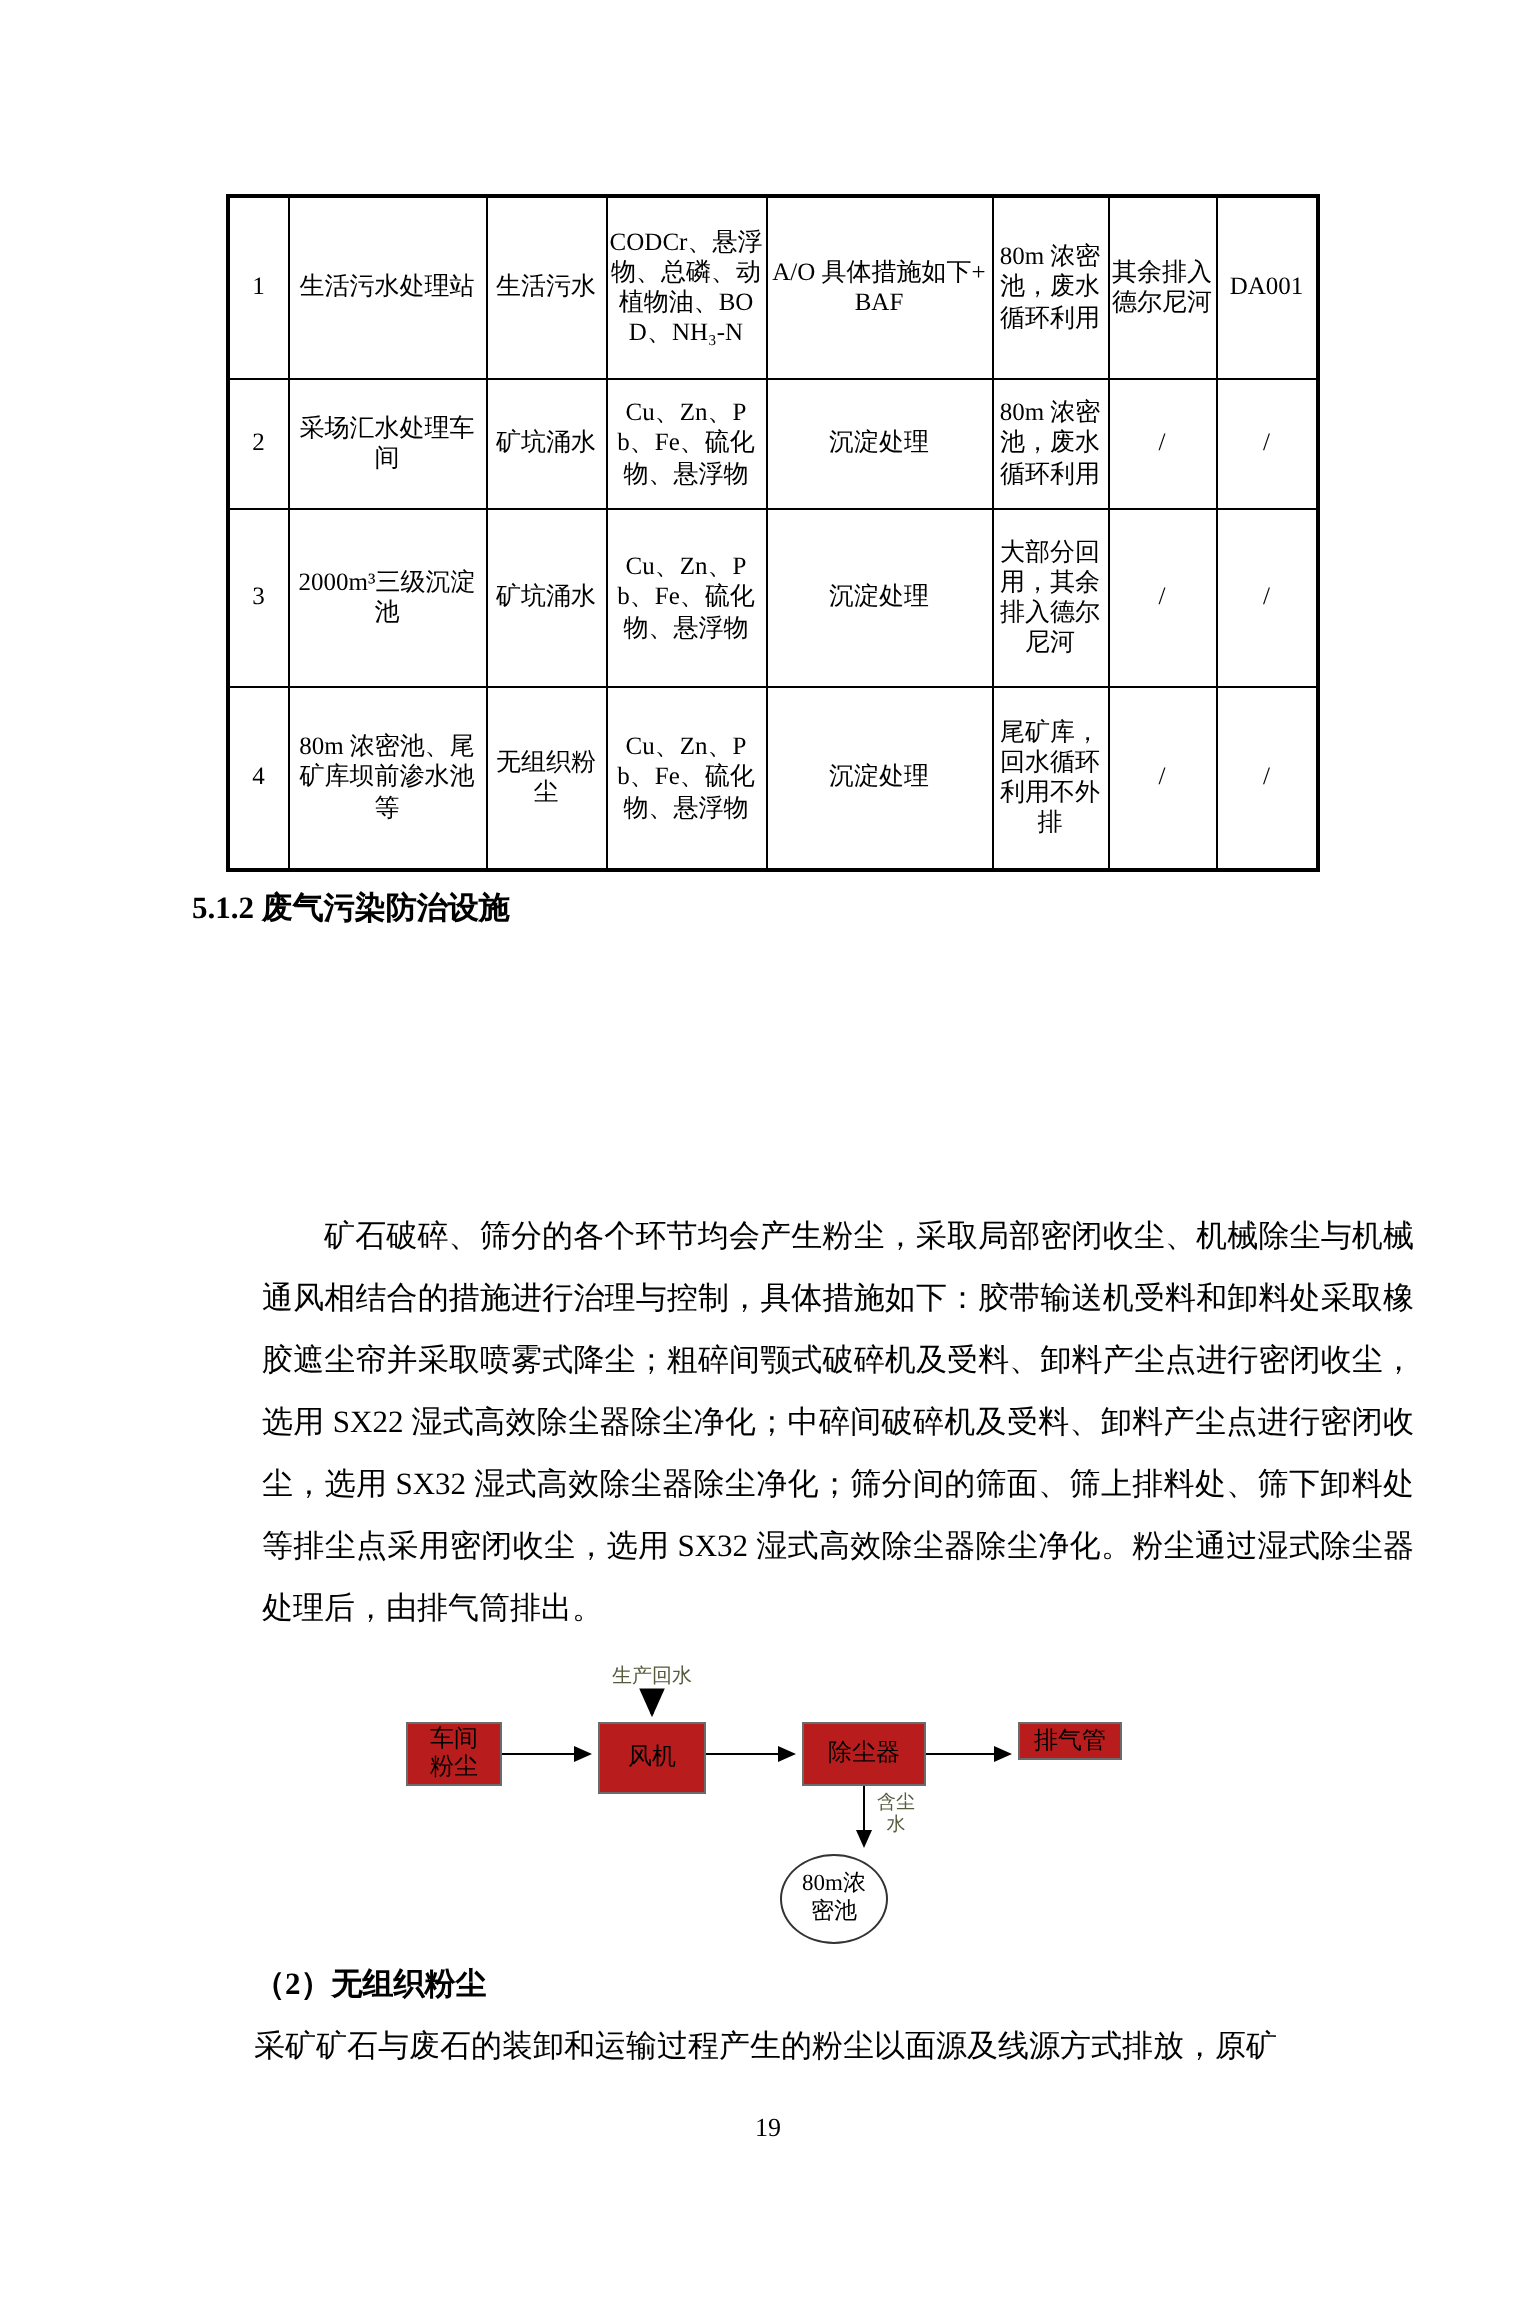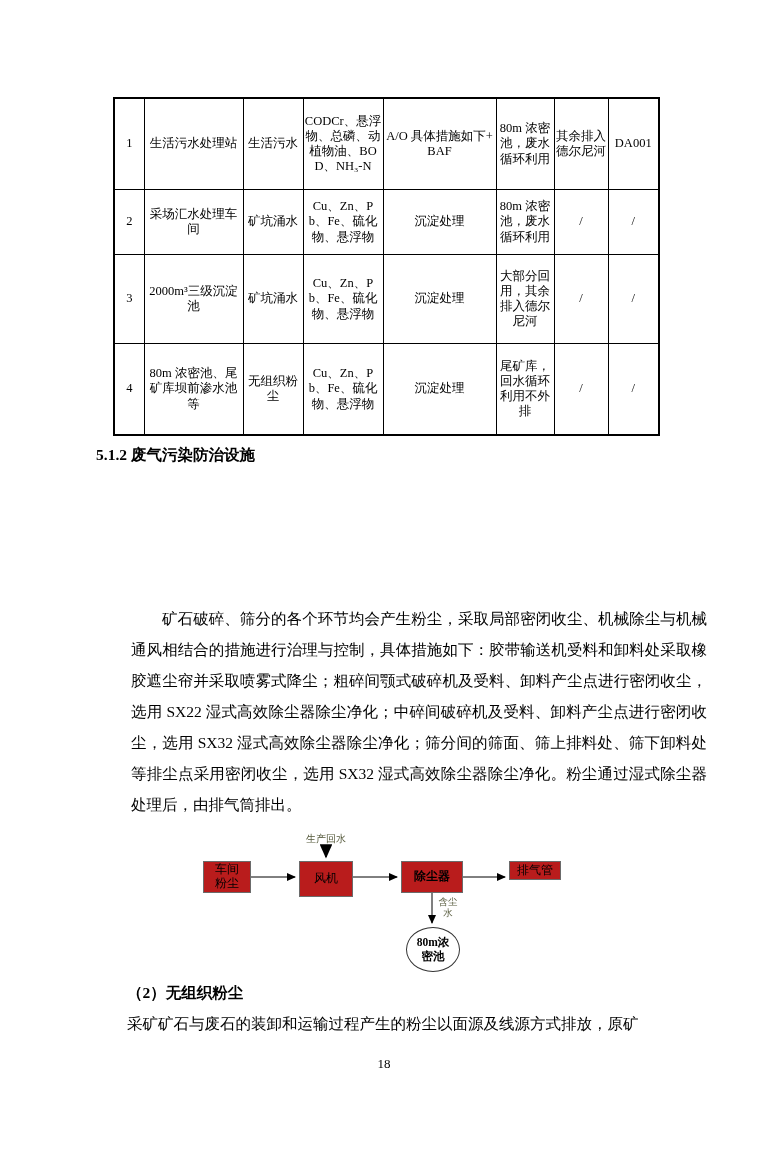--- a/index.html
+++ b/index.html
@@ -56,27 +56,27 @@
   .diagram svg { position:absolute; left:0; top:0; }
   .node {
     position:absolute; box-sizing:border-box;
     border:1px solid #6b6b6b; background:#b91c1c;
     display:flex; align-items:center; justify-content:center;
     font-size:12px; line-height:1.15; text-align:center;
     white-space:pre-line;
   }
   .n-workshop  { left:13px;  top:31px; width:48px; height:32px; }
   .n-fan       { left:109px; top:31px; width:54px; height:36px; }
-  .n-collector { left:211px; top:31px; width:62px; height:32px;font-weight:bold; }
+  .n-collector { left:211px; top:31px; width:62px; height:32px; }
   .n-exhaust   { left:319px; top:31px; width:52px; height:19px; }
   .n-pool {
-    position:absolute; left:216px; top:97px; width:52px; height:43px;
+    position:absolute; left:200px; top:97px; width:52px; height:43px;
     border:1px solid #333; border-radius:50%;
     display:flex; align-items:center; justify-content:center;
-    font-size:11.5px; line-height:1.2; text-align:center; white-space:pre-line;font-weight:bold;
+    font-size:11.5px; line-height:1.2; text-align:center; white-space:pre-line;
   }
   .flowlabel {
     position:absolute; text-align:center; white-space:pre-line;
     color:#565a3c; line-height:1.15;
   }
   .l-return { left:104px; top:3px;  width:64px; font-size:10px; }
   .l-dusty  { left:245px; top:67px; width:26px; font-size:9.5px; }
 </style>
 </head>
 <body>
@@ -163,15 +163,15 @@
     <div class="n-pool">80m浓
 密池</div>
     <div class="flowlabel l-return">生产回水</div>
     <div class="flowlabel l-dusty">含尘
 水</div>
   </div>
 
   <p class="para s2">（2）无组织粉尘</p>
   <p class="para p3">采矿矿石与废石的装卸和运输过程产生的粉尘以面源及线源方式排放，原矿</p>
 
-  <div class="pagenum">18</div>
+  <div class="pagenum">19</div>
 
 </div>
 
 </body></html>

